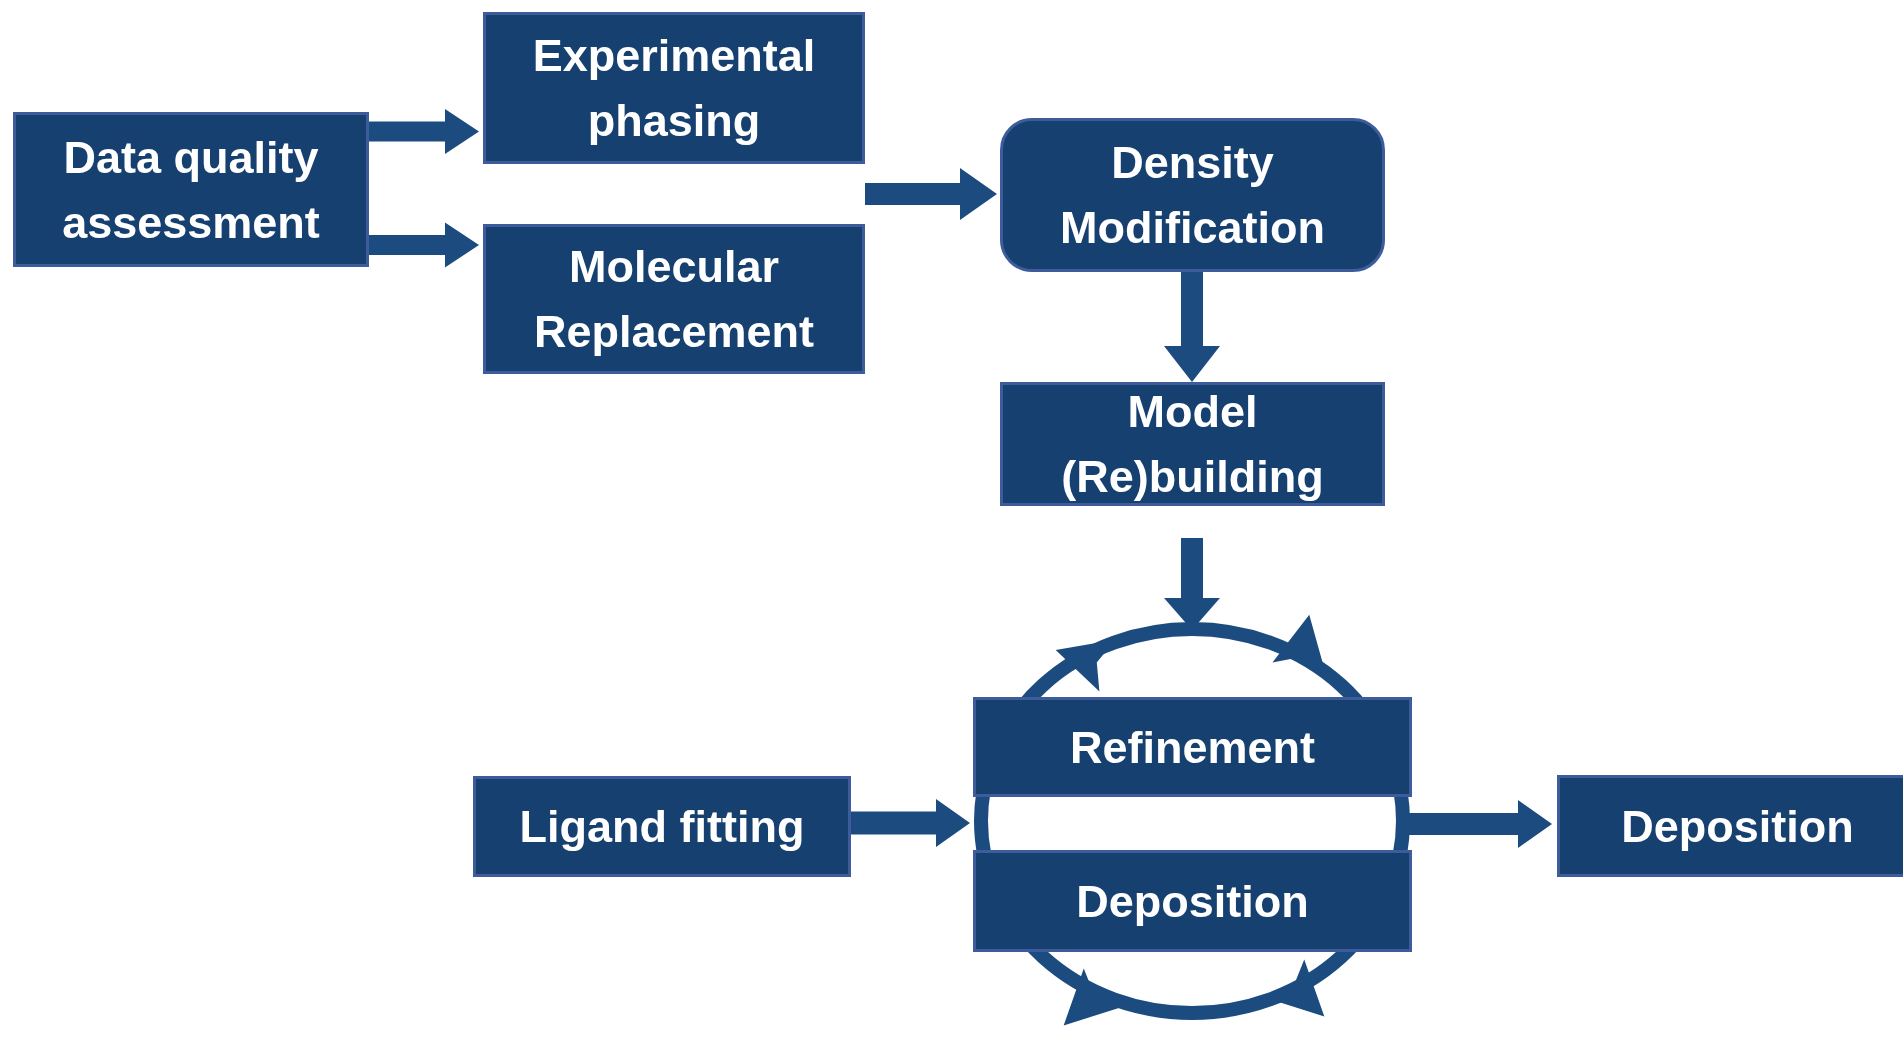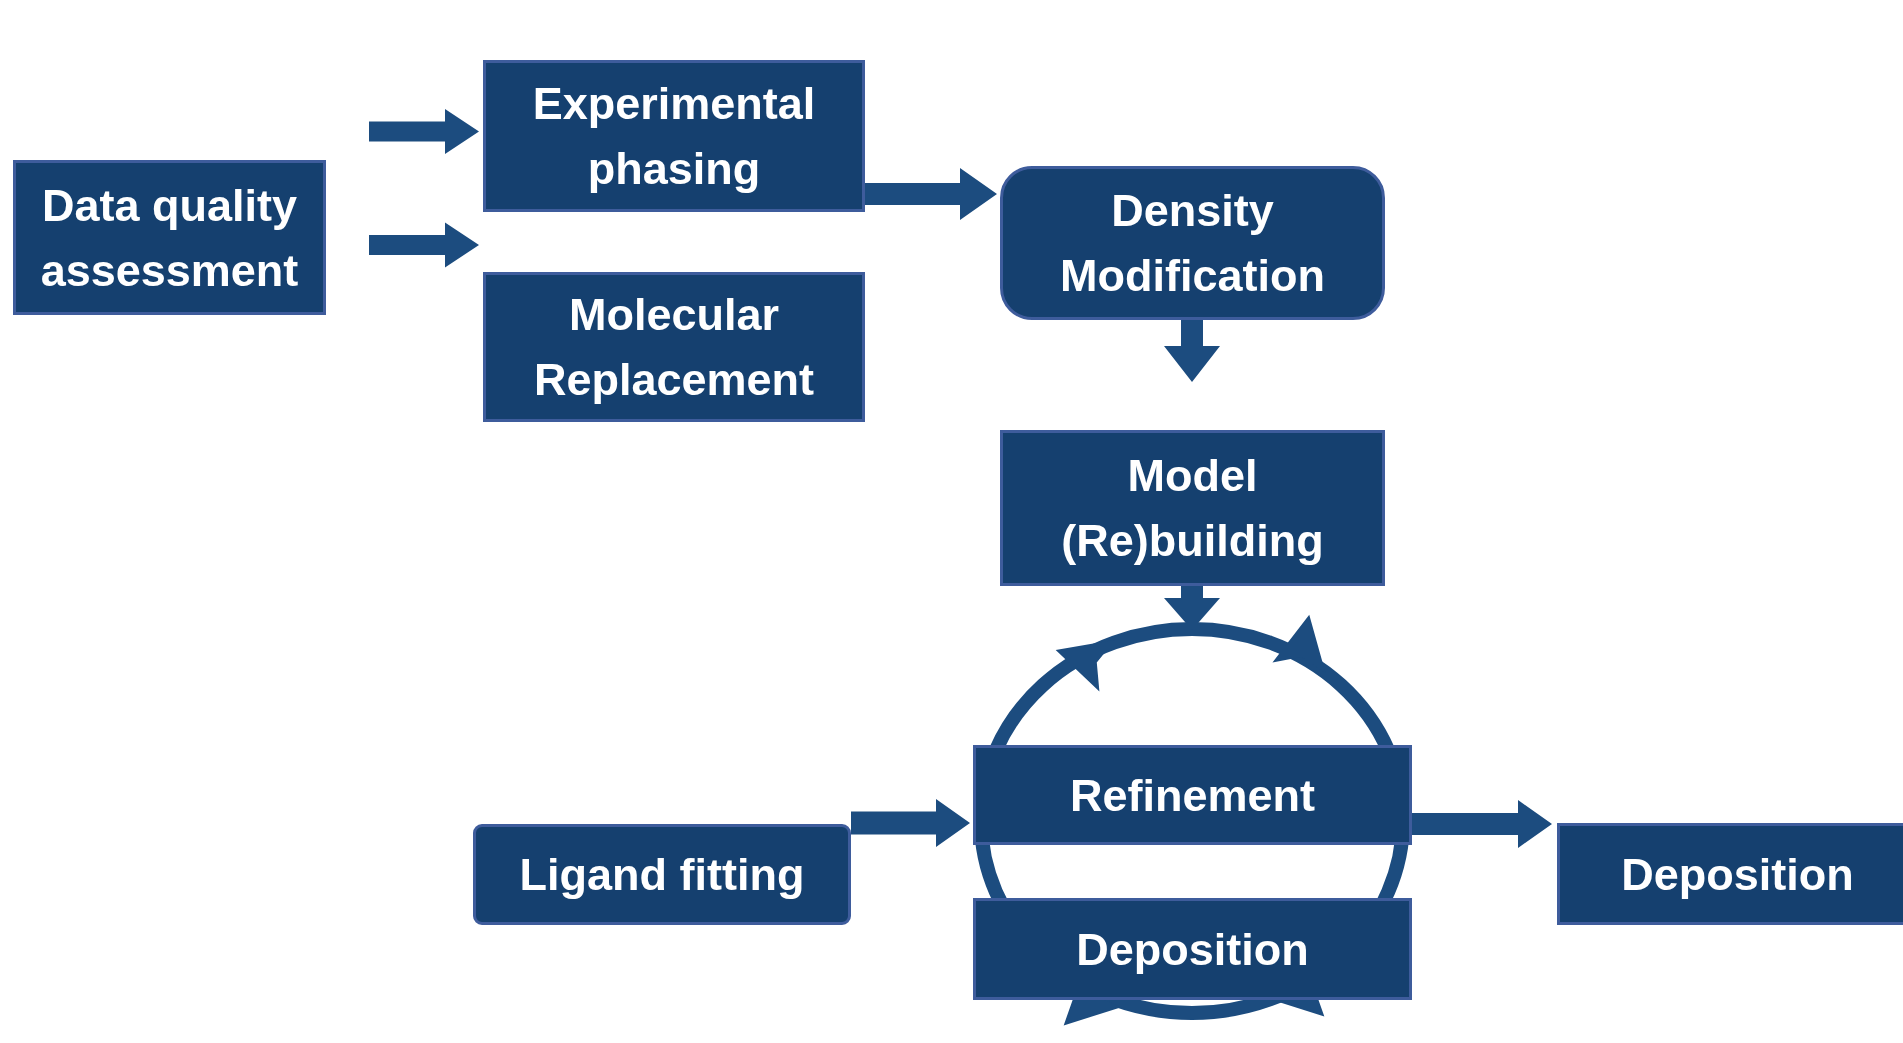--- a/index.html
+++ b/index.html
@@ -15,31 +15,30 @@
     position:absolute;
     display:flex;align-items:center;justify-content:center;
     text-align:center;
     color:var(--text,#ffffff);
     background:var(--box_fill,#15406f);
     border:3px solid var(--box_border,#3e5c9c);
     font-size:45px;font-weight:700;line-height:65px;
     white-space:pre-line;
     box-sizing:border-box;
     z-index:2;
-    margin-top:48px;
   }
   
-  .n-dq{left:13px;  top:112px; width:313px; height:155px;}
+  .n-dq{left:13px;  top:112px; width:356px; height:155px;}
   .n-ep{left:483px; top:12px;  width:382px; height:152px;}
   .n-mr{left:483px; top:224px; width:382px; height:150px;}
   .n-dm{left:1000px;top:118px; width:385px; height:154px;border-radius:32px;}
-  .n-mb{left:1000px;top:382px; width:385px; height:156px;}
+  .n-mb{left:1000px;top:382px; width:385px; height:124px;}
   .n-rf{left:973px; top:697px; width:439px; height:100px;}
   .n-vl{left:973px; top:850px; width:439px; height:102px;}
-  .n-lf{left:473px; top:776px; width:378px; height:101px;border-radius:9px;}
+  .n-lf{left:473px; top:776px; width:378px; height:101px;}
   .n-dp{left:1557px;top:775px; width:361px; height:102px;}
   .arrow{fill:var(--arrow,#1c4c7f);}
   .ring{stroke:var(--arrow,#1c4c7f);stroke-width:14;fill:none;}
 </style>
 </head>
 <body>
 
 <div class="canvas">
 
   <svg class="layer-svg" viewBox="0 0 1903 1043">

